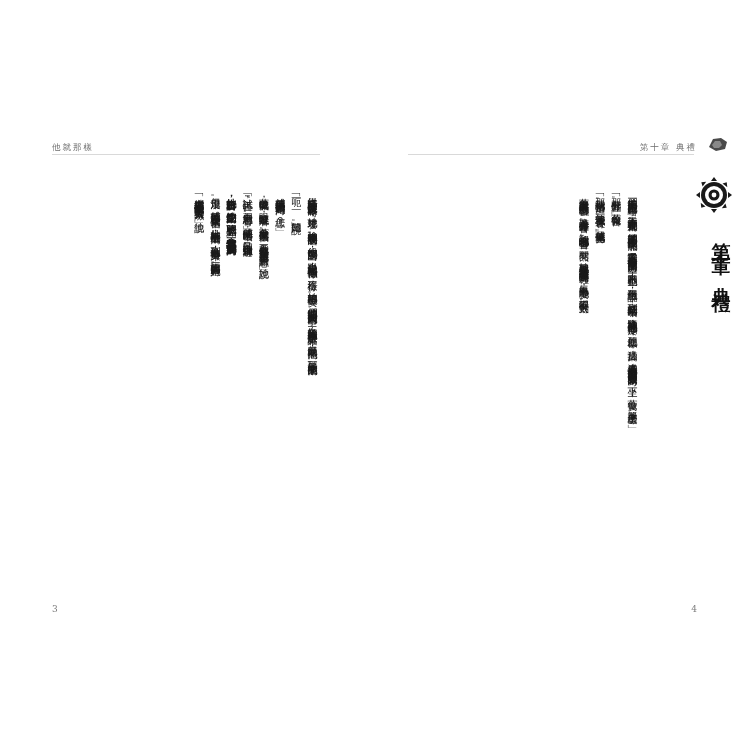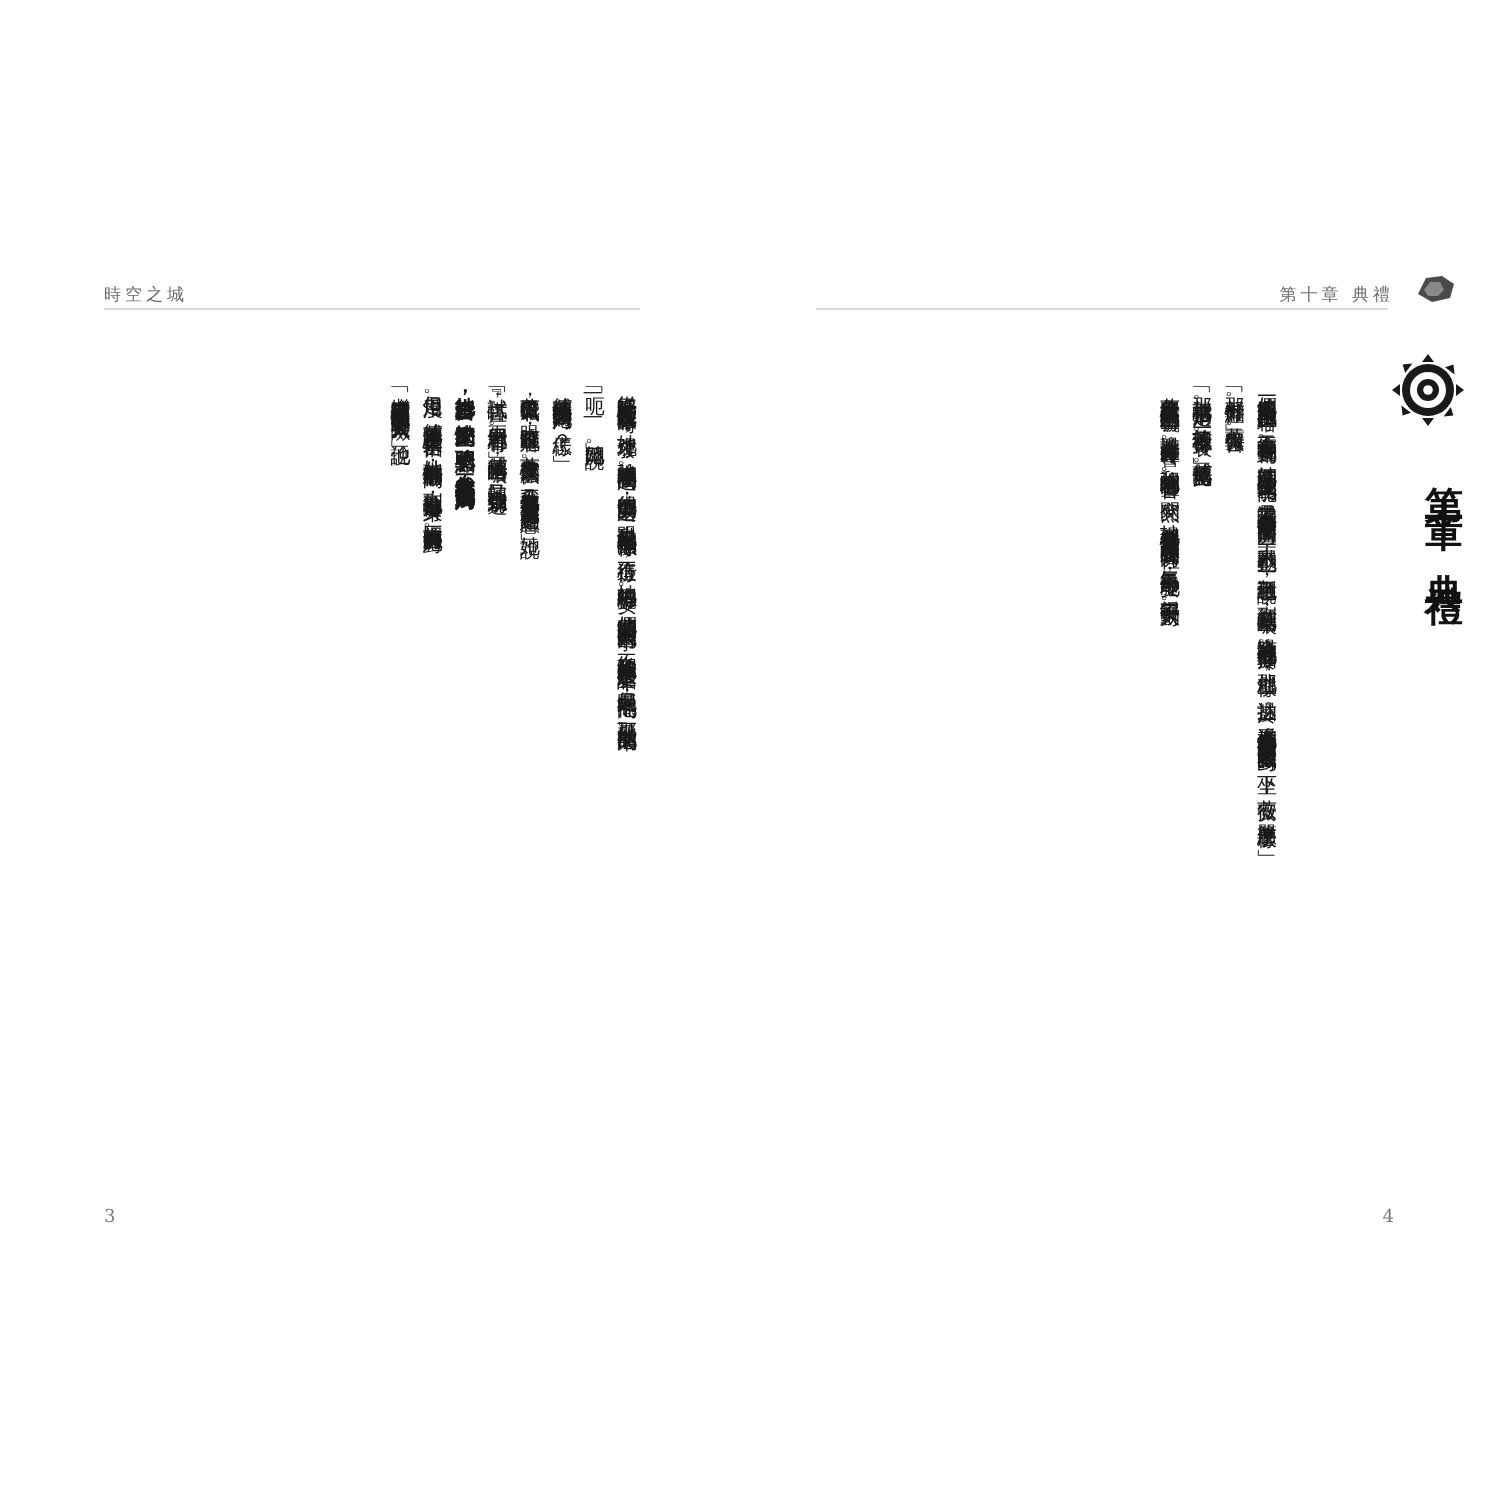--- a/index.html
+++ b/index.html
@@ -146,21 +146,21 @@
 
   .bold-run { font-weight: bold; }
 </style>
 </head>
 <body>
 
 <div class="page-spread">
   <div class="spread-inner">
 
     <div class="page left">
-      <div class="runhead left-head">時空之城</div>
+      <div class="runhead left-head">他就那樣</div>
       <div class="head-rule left-rule"></div>
 
       <div class="vtext">
         <p>從氣喘吁吁的狀態恢復正常呼吸時，她才發現，強納森幾乎沒在問問題。他很少發問問出題，也跟動盪紀元毫無關係你，這樣不行，她隱約覺得不安。他們必須問出關於四大時代的事。不知道強納森為什麼決定不套話了。但是既然他不問，那可能只能由他來問了。</p>
         <p>「呃——」她開口說。</p>
         <p>威蘭德博士把巨大的頭轉向她：「怎樣？」</p>
         <p>薇薇安嚥了口氣，眼咬燈罩盯著她，薇薇安突然又膽怯了。「我不知道這個好像是『潛藏』還是『古老』的意思。」她說。</p>
         <p>「試試『古怪』，兩個意思都有。」威蘭德博士咕噥，又轉回去強納森那邊。</p>
         <p class="bold-run">她告訴自己，快點問！聰明一點，不然你這輩子再也不能見到媽媽了。</p>
         <p>但是沒用。威蘭德博士實在是太令人害怕了。她什麼事情都不敢問，直到他自己轉過身來，把巨大的身軀面對她。</p>

